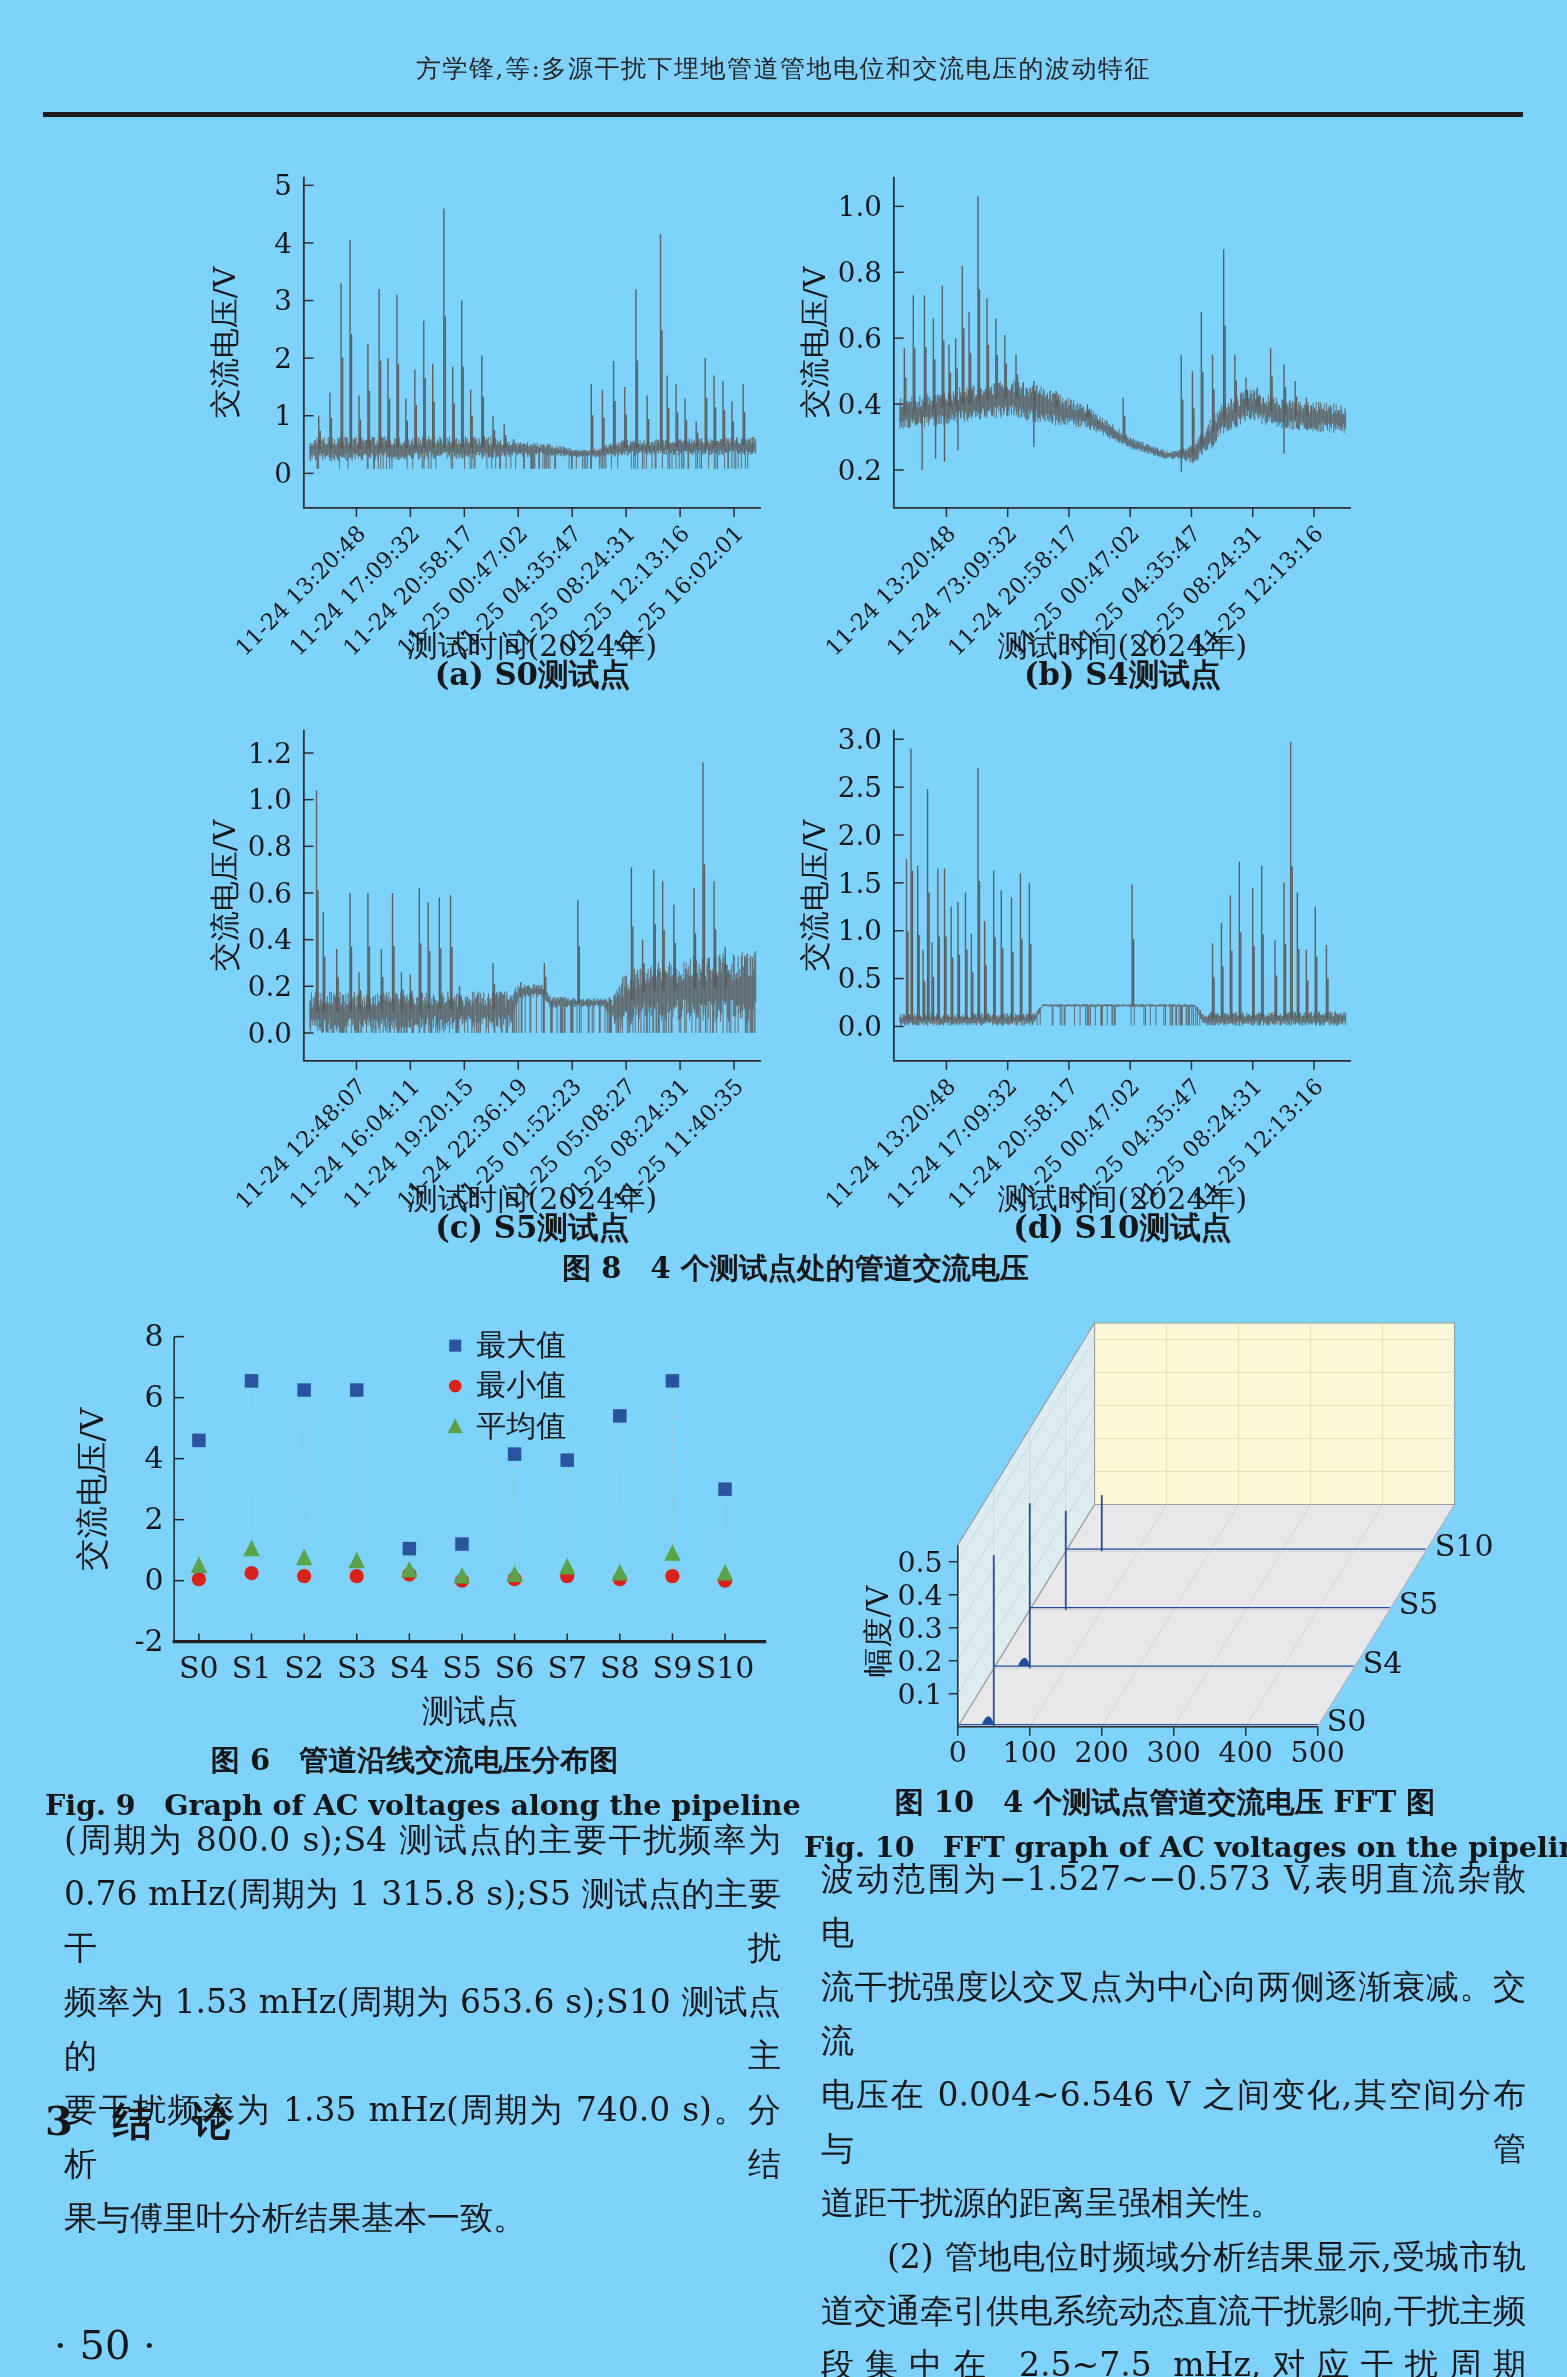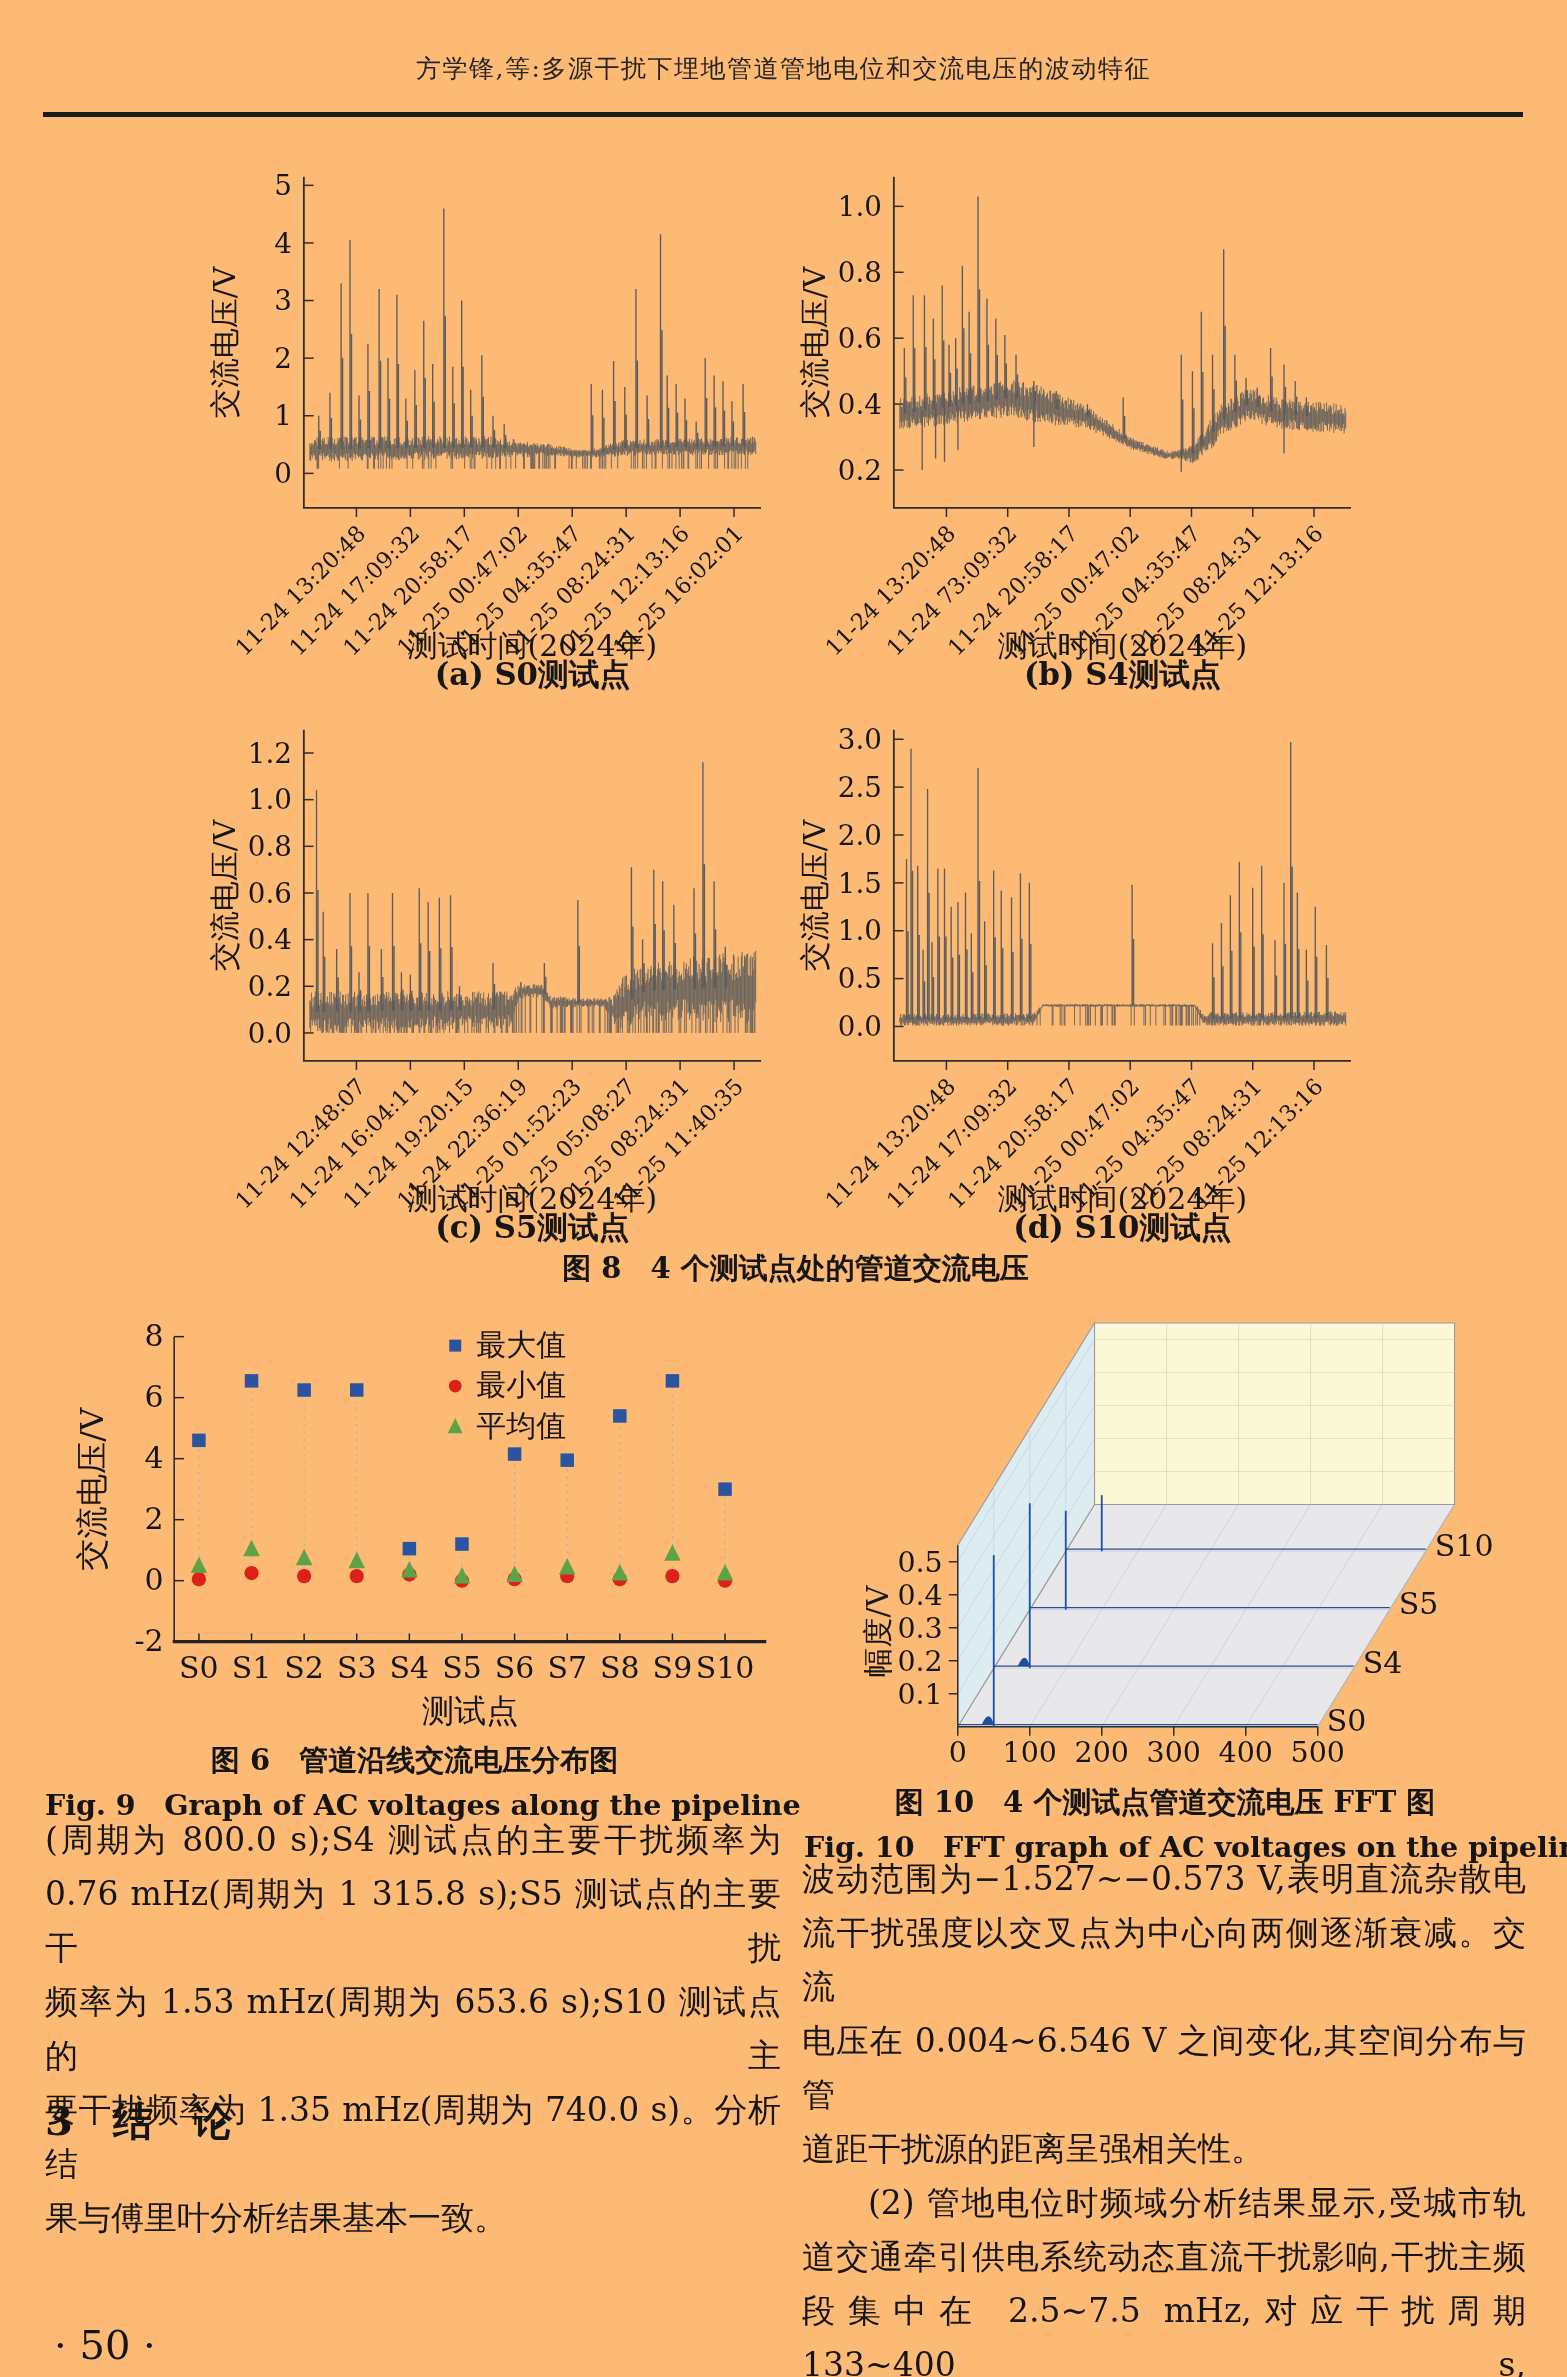--- a/index.html
+++ b/index.html
@@ -1,16 +1,16 @@
 <!DOCTYPE html>
 <html style="font-size:12px"><head>
 <meta charset="utf-8">
 <style>
   html,body{margin:0;padding:0;background:#888;}
-  .page{position:relative;width:1567px;height:2377px;background:#fdba74;
+  .page{position:relative;width:1567px;height:2377px;background:#7dd3fc;
         font-family:"DejaVu Serif", serif;color:#151515;overflow:hidden;}
   .header{position:absolute;top:52px;left:0;width:100%;text-align:center;
           font-size:25px;letter-spacing:1.5px;color:#242424;}
   .rule{position:absolute;top:112px;left:43px;width:1480px;height:5.2px;background:#1b1b1b;}
   .subplot{position:absolute;}
   #fig8a{left:100px;top:148px;} #fig8b{left:690px;top:148px;}
   #fig8c{left:100px;top:701px;} #fig8d{left:690px;top:701px;}
   svg.tschart{width:682px;height:546px;display:block;}
   #fig9wrap{position:absolute;left:73px;top:1323px;}
   svg#fig9{width:712px;height:420px;display:block;}
@@ -21,21 +21,21 @@
   .cap8zh{top:1249px;left:0;width:100%;margin-left:12px;}
   .cap8en{top:1290px;left:0;width:100%;}
   .cap9zh{top:1741px;left:45px;width:739px;}
   .cap9en{top:1788px;left:45px;width:739px;}
   .cap10zh{top:1783px;left:804px;width:722px;}
   .cap10en{top:1830px;left:804px;width:722px;}
   .colL{position:absolute;left:45px;width:736px;font-size:33px;line-height:54px;}
   .colR{position:absolute;left:802px;width:724px;font-size:33px;line-height:54px;}
   .ltext{top:1813px;} .rtext{top:1852px;}
   .p1{top:2163px;}
-  .jline{text-align:justify;text-align-last:justify;}
+  .jline{text-align:justify;text-align-last:justify;margin-left:19px;}
   .eline{text-align-last:left;}
   .ind{padding-left:66px;}
   .heading{position:absolute;left:45px;top:2094px;font-size:40px;font-weight:bold;}
   .footer{position:absolute;left:54px;top:2322px;font-size:40px;}
   svg text{font-family:"DejaVu Serif", serif;fill:#161616;}
 </style>
 </head>
 <body>
 
 <div class="page">

